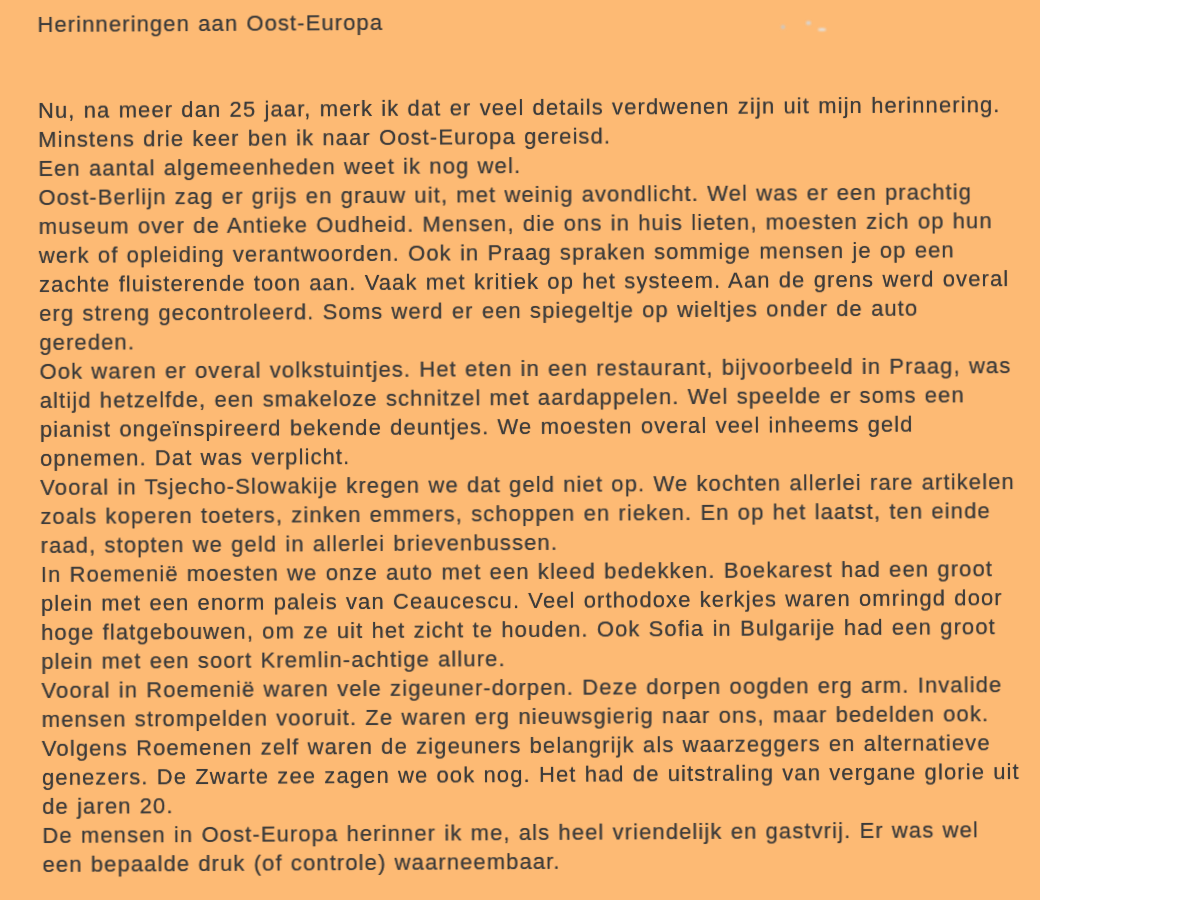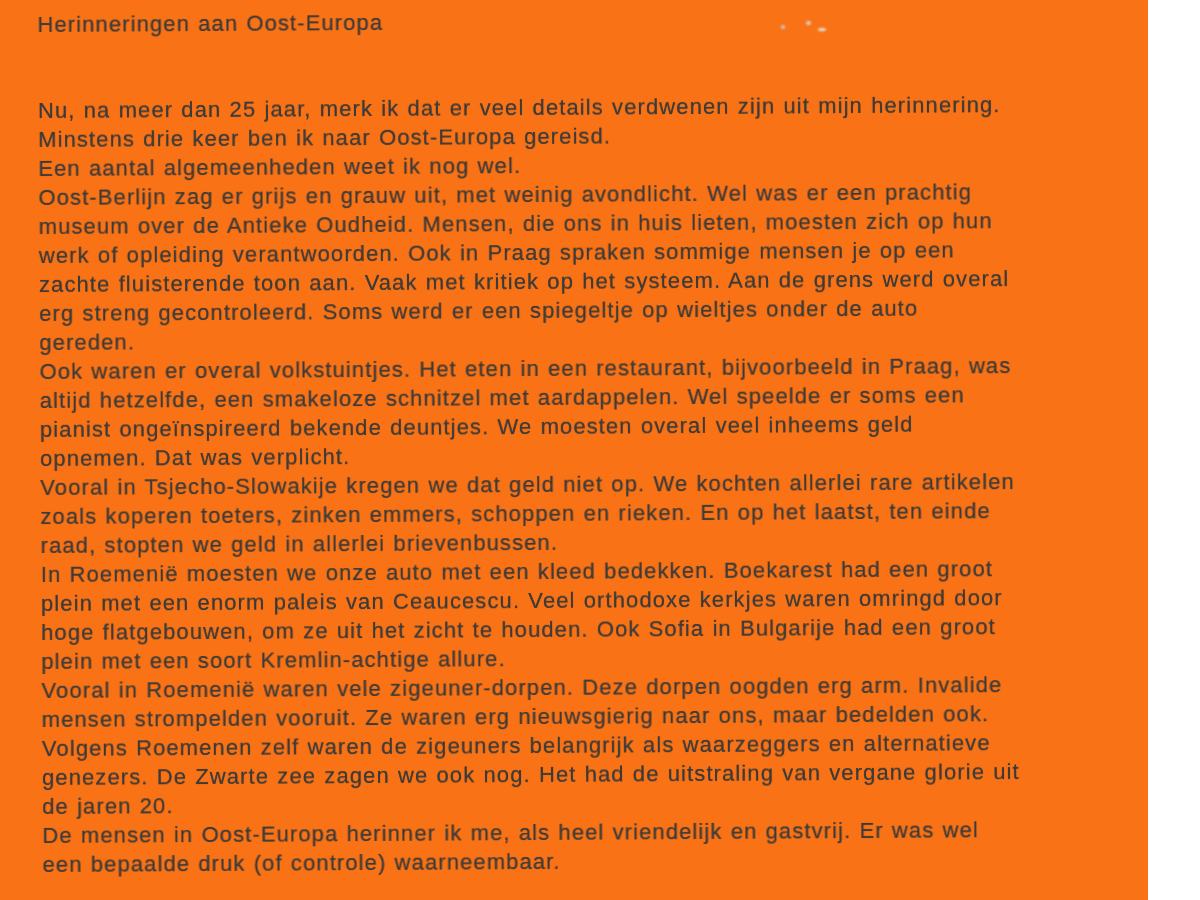--- a/index.html
+++ b/index.html
@@ -2,23 +2,23 @@
 <html><head>
 <meta charset="utf-8">
 <style>
   html, body {
     margin: 0;
     padding: 0;
     background: #ffffff;
   }
   .page {
     position: relative;
-    width: 1148px;
+    width: 1040px;
     height: 900px;
-    background: #f97316;
+    background: #fdba74;
     overflow: hidden;
     font-family: "Liberation Sans", "DejaVu Sans", sans-serif;
     color: #3a3a3a;
   }
   
   .scan {
     position: absolute;
     left: 40px;
     top: 10px;
     width: 1140px;

